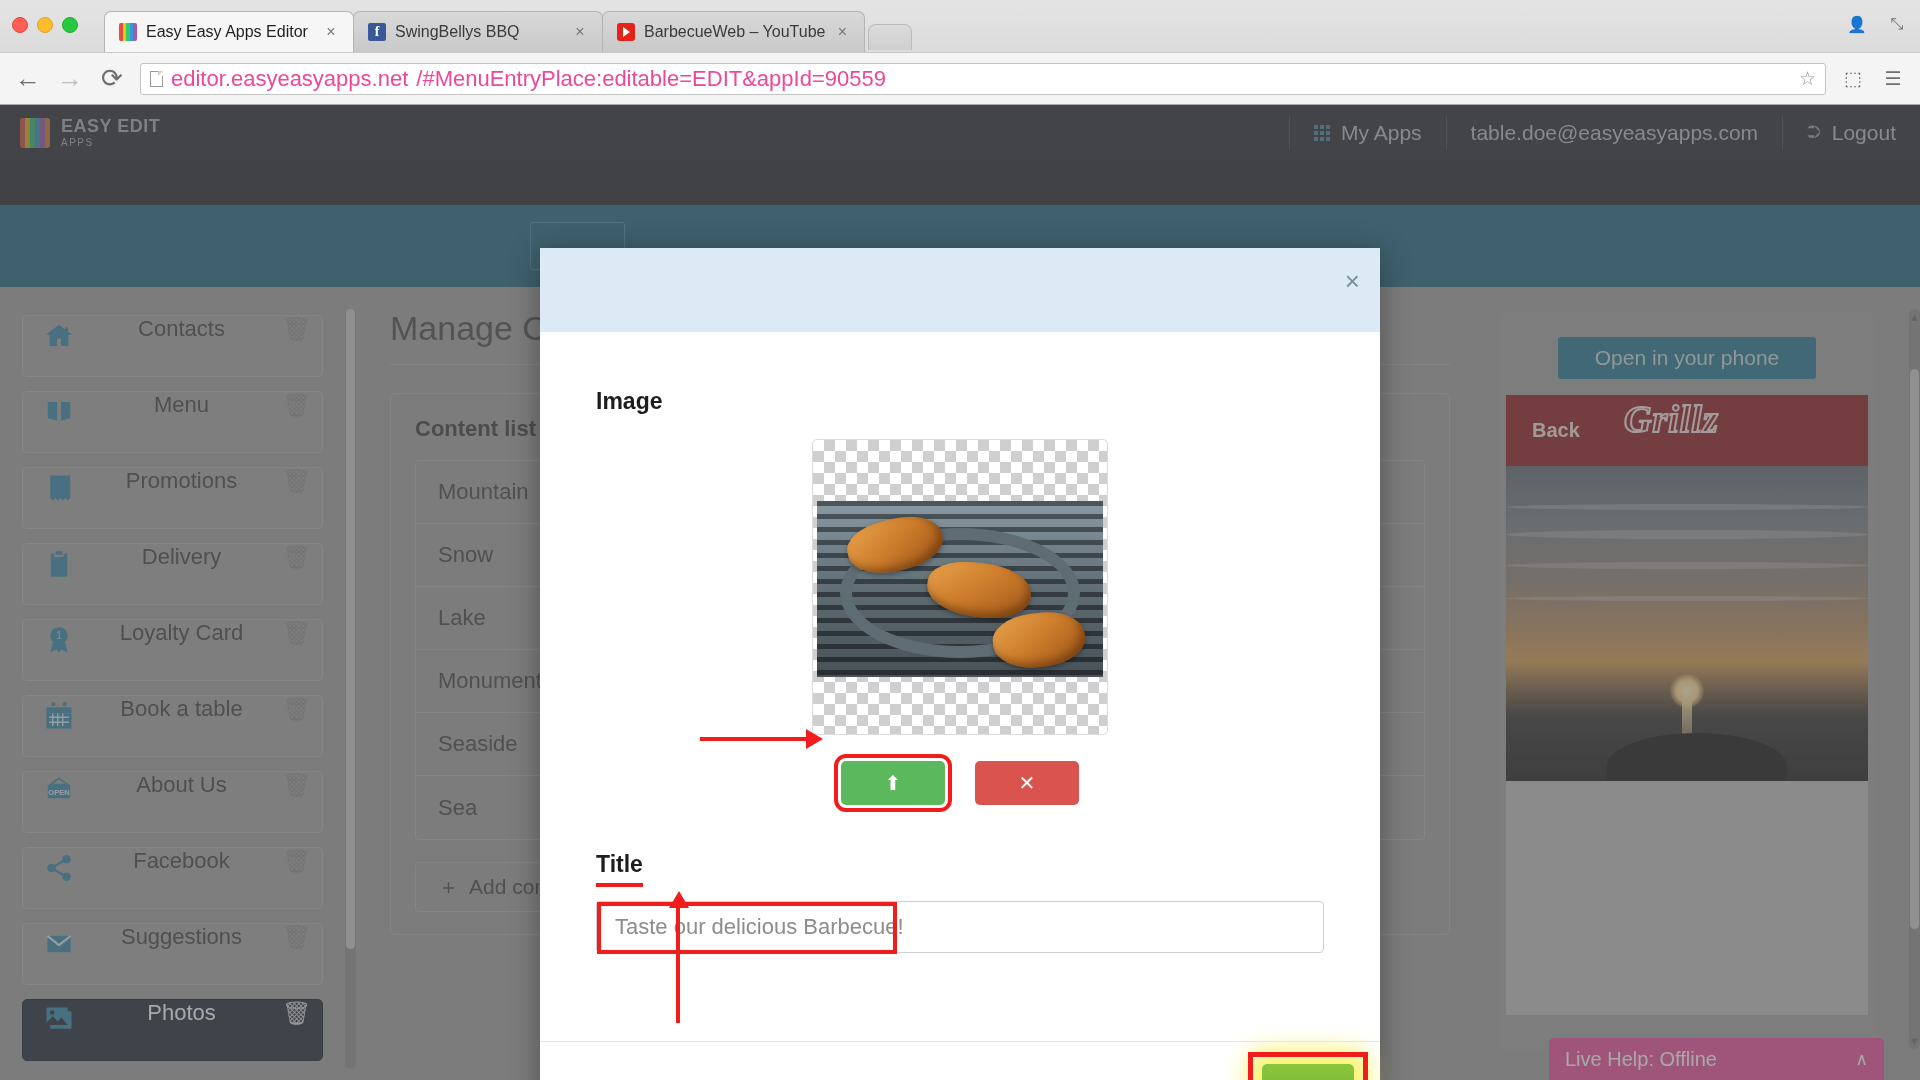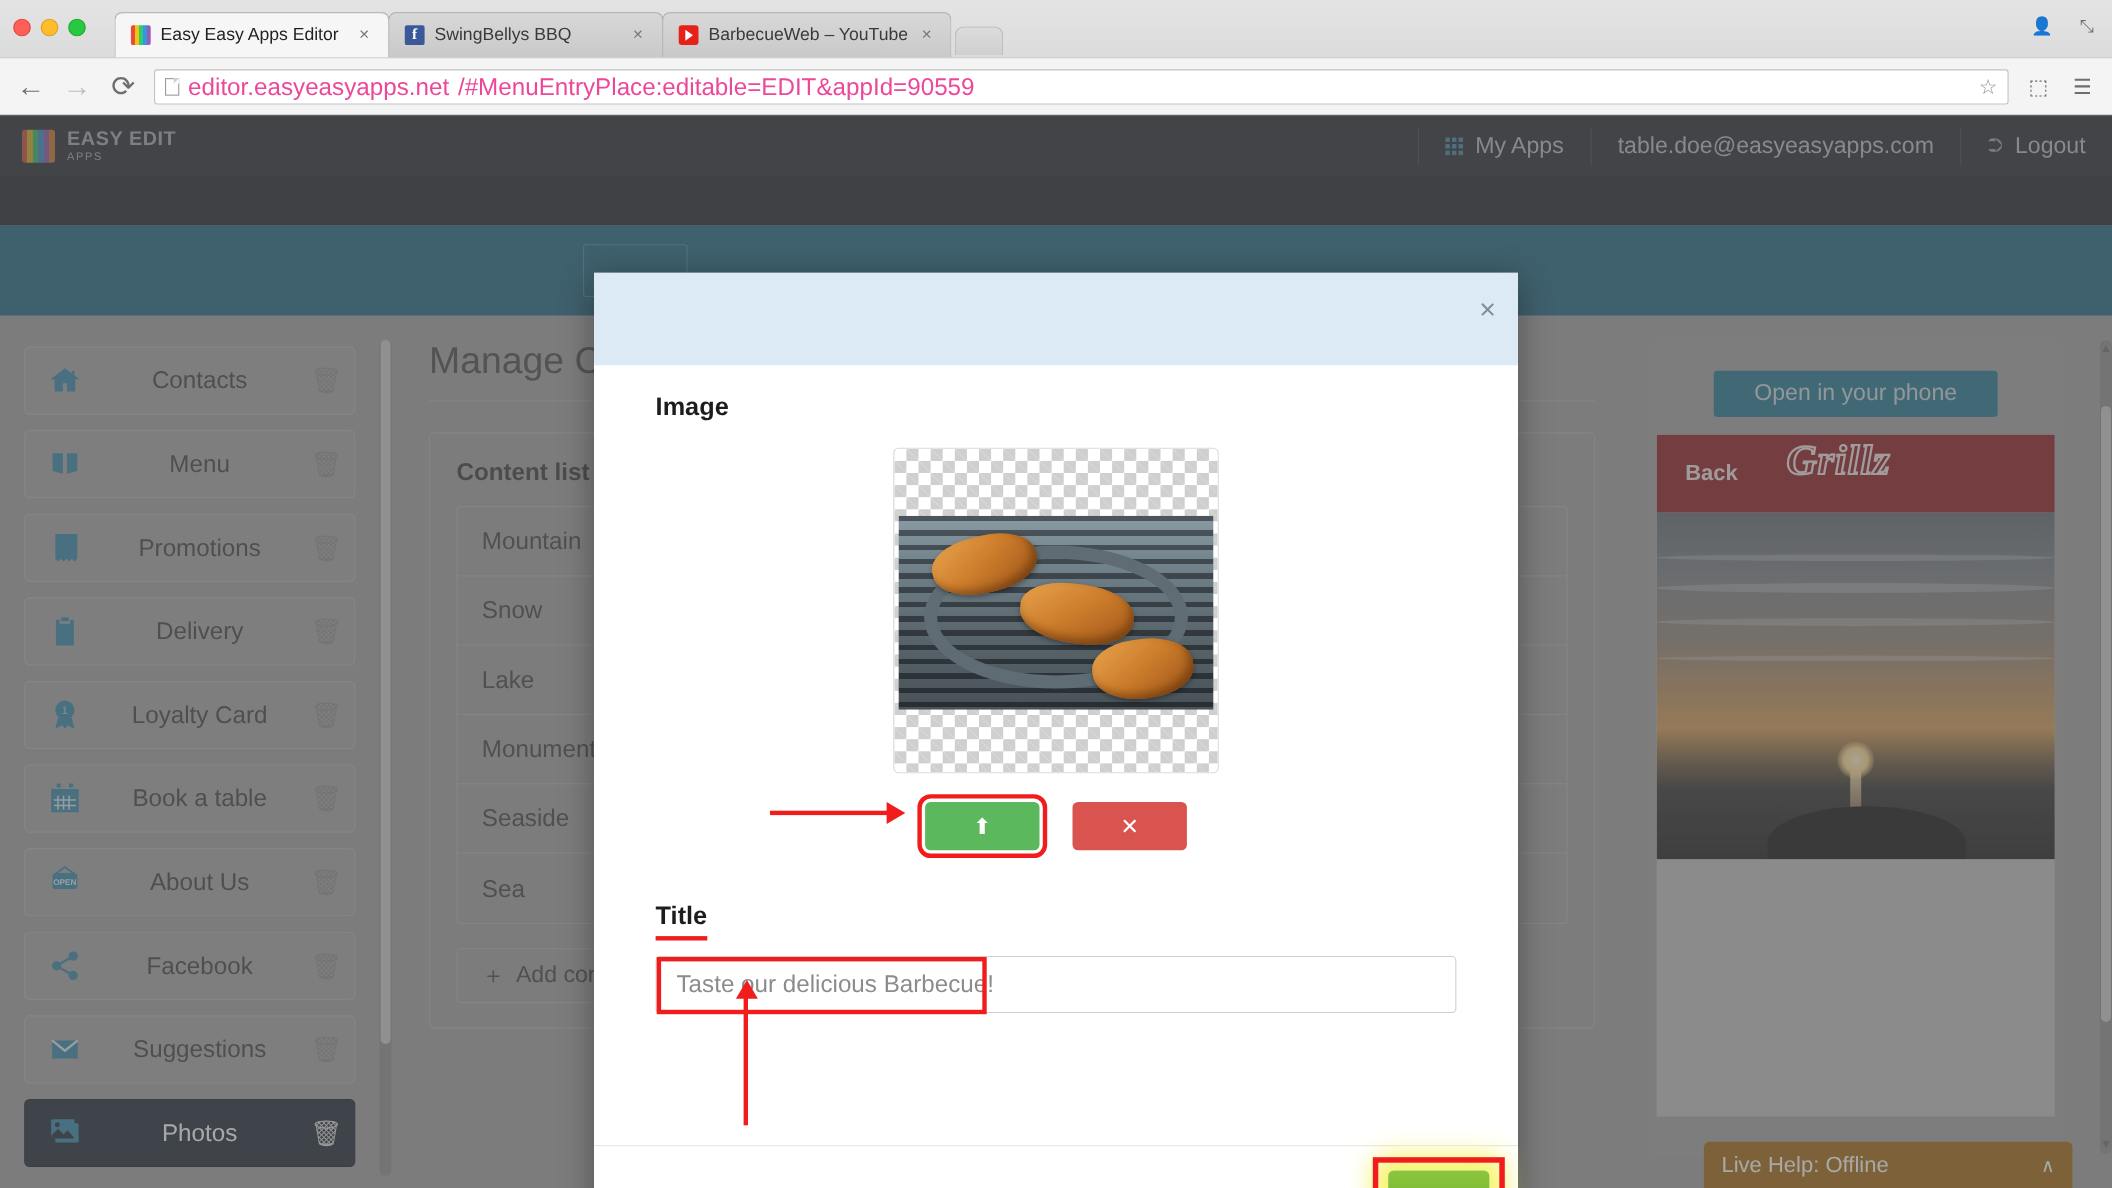--- a/index.html
+++ b/index.html
@@ -98,21 +98,21 @@
   .app-subbar { height: 45px; background: #171b22; }
   .app-bluebar { height: 82px; background: #18617d; position: relative; }
   .bluebar-box { position: absolute; left: 530px; top: 17px; width: 95px; height: 48px; border: 1px solid #3f88a5; border-radius: 3px; }
 
   .app-body { position: relative; height: 793px; background: #9e9e9e; }
 
   
   .sidebar { position: absolute; left: 0; top: 0; width: 345px; height: 793px; padding: 28px 22px 0 22px; }
   .side-item {
     height: 62px; margin-bottom: 14px; background: #a3a3a3; border: 1px solid #b4b4b4; border-radius: 5px;
-    display: flex; align-items: center; padding: 0 14px; position: relative;
+    display: flex; align-items: flex-start; padding: 0 14px; position: relative;
   }
   .side-item.active { background: #172232; border-color: #0d1622; }
   .side-icon { width: 44px; height: 40px; flex: 0 0 44px; color: #2e83a8; display:flex; align-items:center; justify-content:center; }
   .side-label { flex: 1; text-align: center; font-size: 22px; color: #3a3a3a; }
   .side-item.active .side-label { color: #ffffff; }
   .side-trash { width: 26px; color: #8c8c8c; font-size: 23px; text-align: center; }
   .side-item.active .side-trash { color: #d8d8d8; }
 
   .side-scroll { position: absolute; left: 345px; top: 22px; width: 11px; height: 760px; background: #8d8d8d; border-radius: 6px; }
   .side-scroll i { position: absolute; left: 1px; top: 0; width: 9px; height: 640px; background: #c9c9c9; border-radius: 6px; display: block; }
@@ -152,34 +152,34 @@
   }
   .sun { position: absolute; left: 50%; top: 208px; width: 34px; height: 34px; margin-left: -17px; border-radius: 50%;
          background: radial-gradient(circle,#fff6c8 0%,#ffd98a 45%,rgba(255,200,110,0) 75%); }
   .sun-ray { position: absolute; left: 50%; top: 236px; width: 10px; height: 70px; margin-left: -5px;
              background: linear-gradient(to bottom,rgba(255,226,160,.85),rgba(255,226,160,0)); }
   .rock { position: absolute; left: 28%; bottom: -18px; width: 180px; height: 66px; background: #0c0c0c; border-radius: 50% 50% 0 0; }
   .cloud-streak { position: absolute; left: 0; width: 100%; height: 6px; background: rgba(230,230,235,.30); border-radius: 50%; }
 
   .live-help {
     position: absolute; right: 36px; bottom: 0; width: 335px; height: 42px;
-    background: #a16207; border-radius: 5px 5px 0 0; display: flex; align-items: center;
+    background: #ec4899; border-radius: 5px 5px 0 0; display: flex; align-items: center;
     padding: 0 16px; color: #fff; font-size: 20px;
   }
   .live-help .chev { margin-left: auto; font-size: 17px; }
 
   
   .backdrop { position: absolute; left: 0; top: 0; width: 1920px; height: 975px; background: rgba(96,96,96,.55); }
   .modal {
     position: absolute; left: 540px; top: 143px; width: 840px; height: 893px;
     background: #ffffff; box-shadow: 0 6px 28px rgba(0,0,0,.35);
   }
   .modal-head { height: 84px; background: #dbeaf4; position: relative; }
   .modal-close { position: absolute; right: 20px; top: 18px; font-size: 26px; color: #7d8f9c; }
-  .modal-body { padding: 24px 56px 0 56px; position: relative; }
+  .modal-body { padding: 56px 56px 0 56px; position: relative; }
   .fld-label { font-size: 23px; font-weight: bold; color: #1d1d1d; }
   .img-frame {
     width: 296px; height: 296px; margin: 24px auto 0 auto; border: 1px solid #dcdcdc; border-radius: 5px;
     background-color: #fff;
     background-image:
       linear-gradient(45deg,#cfcfcf 25%,transparent 25%,transparent 75%,#cfcfcf 75%),
       linear-gradient(45deg,#cfcfcf 25%,transparent 25%,transparent 75%,#cfcfcf 75%);
     background-size: 22px 22px;
     background-position: 0 0, 11px 11px;
     position: relative; overflow: hidden;

